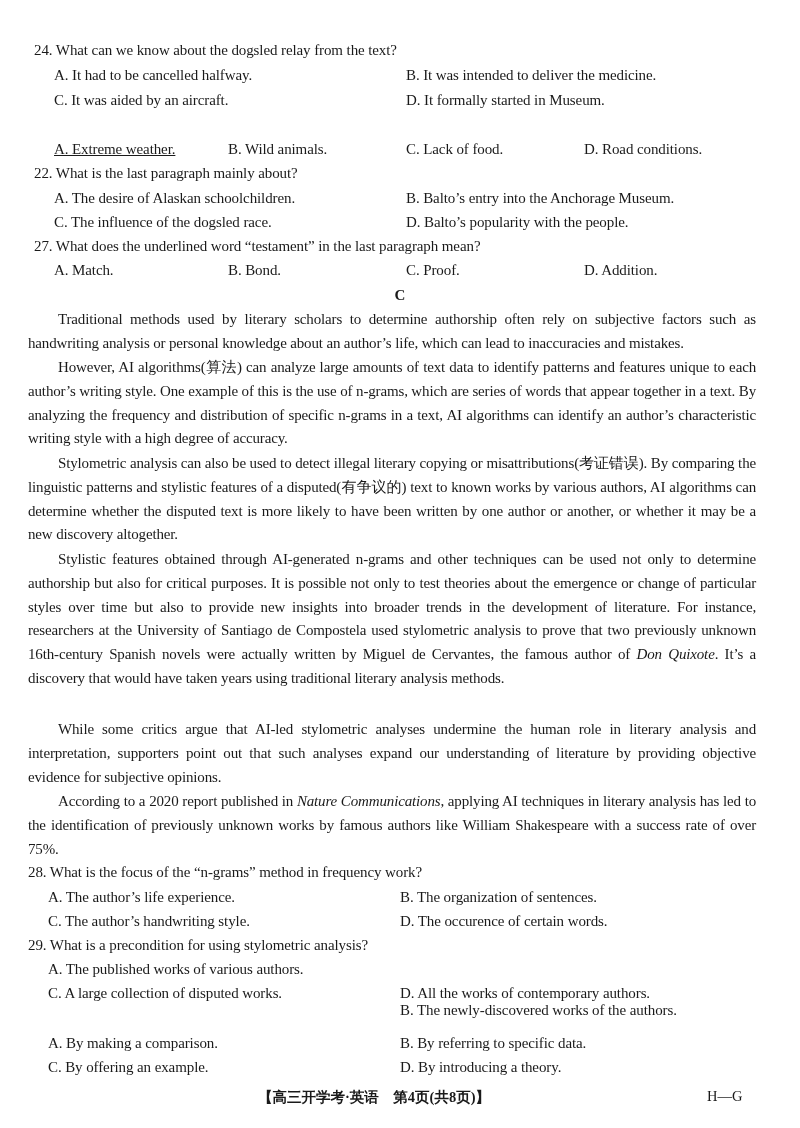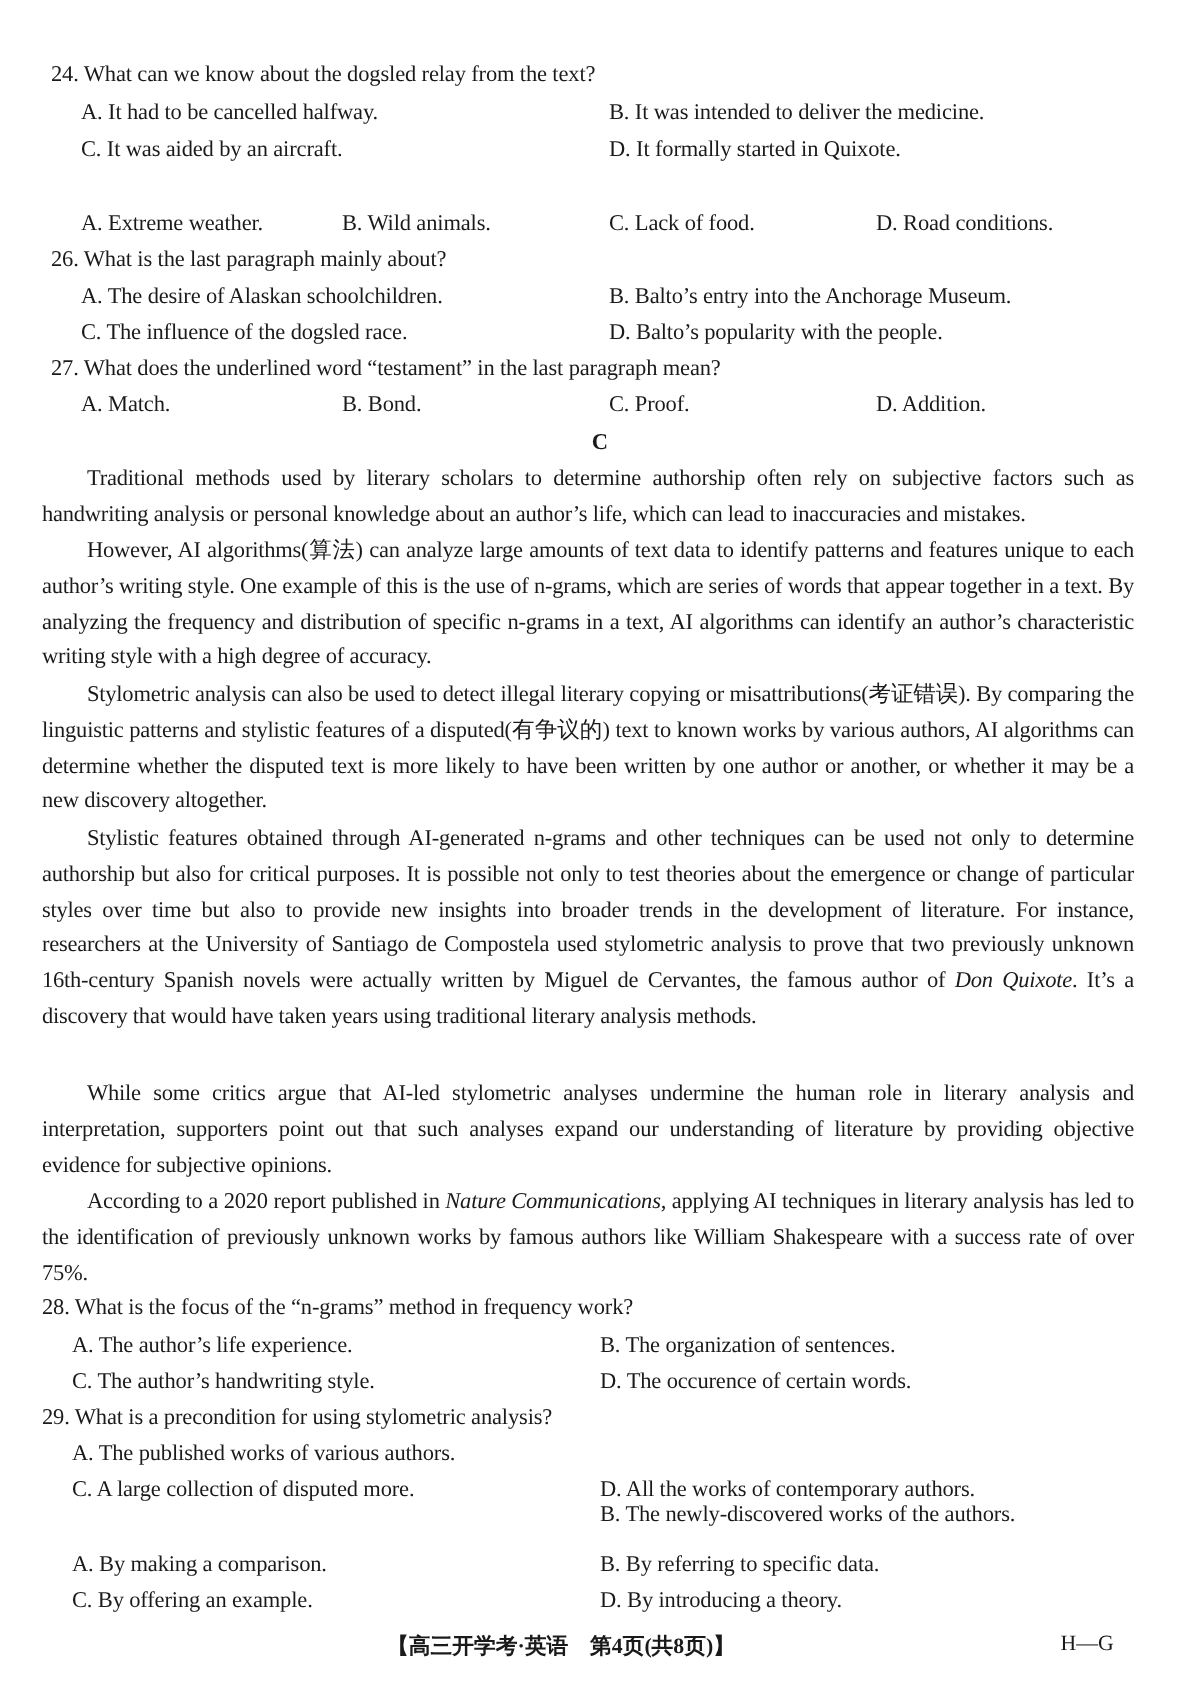--- a/index.html
+++ b/index.html
@@ -27,29 +27,29 @@
 
 <div class="page">
 
   <div class="q" style="top:42px;">
     <span>24.</span>
     <span>What can we know about the dogsled relay from the text?</span>
   </div>
   <div class="opt" style="top:67px; left:54px;">A. It had to be cancelled halfway.</div>
   <div class="opt" style="top:67px; left:406px;">B. It was intended to deliver the medicine.</div>
   <div class="opt" style="top:92px; left:54px;">C. It was aided by an aircraft.</div>
-  <div class="opt" style="top:92px; left:406px;">D. It formally started in Quixote.</div>
+  <div class="opt" style="top:92px; left:406px;">D. It formally started in Museum.</div>
 
-  <div class="opt" style="top:141px; left:54px;">A. Extreme weather.</div>
+  <div class="opt" style="top:141px; left:54px;text-decoration:underline;">A. Extreme weather.</div>
   <div class="opt" style="top:141px; left:228px;">B. Wild animals.</div>
   <div class="opt" style="top:141px; left:406px;">C. Lack of food.</div>
   <div class="opt" style="top:141px; left:584px;">D. Road conditions.</div>
 
   <div class="q" style="top:165px;">
-    <span>26.</span>
+    <span>22.</span>
     <span>What is the last paragraph mainly about?</span>
   </div>
   <div class="opt" style="top:190px; left:54px;">A. The desire of Alaskan schoolchildren.</div>
   <div class="opt" style="top:190px; left:406px;">B. Balto’s entry into the Anchorage Museum.</div>
   <div class="opt" style="top:214px; left:54px;">C. The influence of the dogsled race.</div>
   <div class="opt" style="top:214px; left:406px;">D. Balto’s popularity with the people.</div>
 
   <div class="q" style="top:238px;">
     <span>27.</span>
     <span>What does the underlined word “testament” in the last paragraph mean?</span>
@@ -76,21 +76,21 @@
   <div class="opt" style="top:889px; left:400px;">B. The organization of sentences.</div>
   <div class="opt" style="top:913px; left:48px;">C. The author’s handwriting style.</div>
   <div class="opt" style="top:913px; left:400px;">D. The occurence of certain words.</div>
 
   <div class="q" style="top:937px; left:28px;">
     <span>29.</span>
     <span>What is a precondition for using stylometric analysis?</span>
   </div>
   <div class="opt" style="top:961px; left:48px;">A. The published works of various authors.</div>
   <div class="opt" style="top:970px; left:400px;margin-top:32px;">B. The newly-discovered works of the authors.</div>
-  <div class="opt" style="top:985px; left:48px;">C. A large collection of disputed more.</div>
+  <div class="opt" style="top:985px; left:48px;">C. A large collection of disputed works.</div>
   <div class="opt" style="top:985px; left:400px;">D. All the works of contemporary authors.</div>
 
   <div class="opt" style="top:1035px; left:48px;">A. By making a comparison.</div>
   <div class="opt" style="top:1035px; left:400px;">B. By referring to specific data.</div>
   <div class="opt" style="top:1059px; left:48px;">C. By offering an example.</div>
   <div class="opt" style="top:1059px; left:400px;">D. By introducing a theory.</div>
 
   <div class="footer">
     <span class="center">【高三开学考·英语　第4页(共8页)】</span>
     <span class="right">H—G</span>

